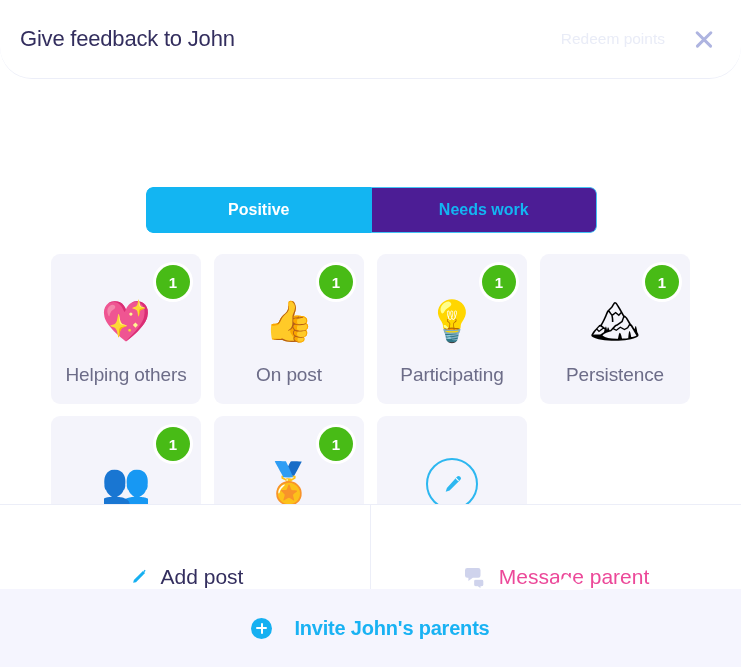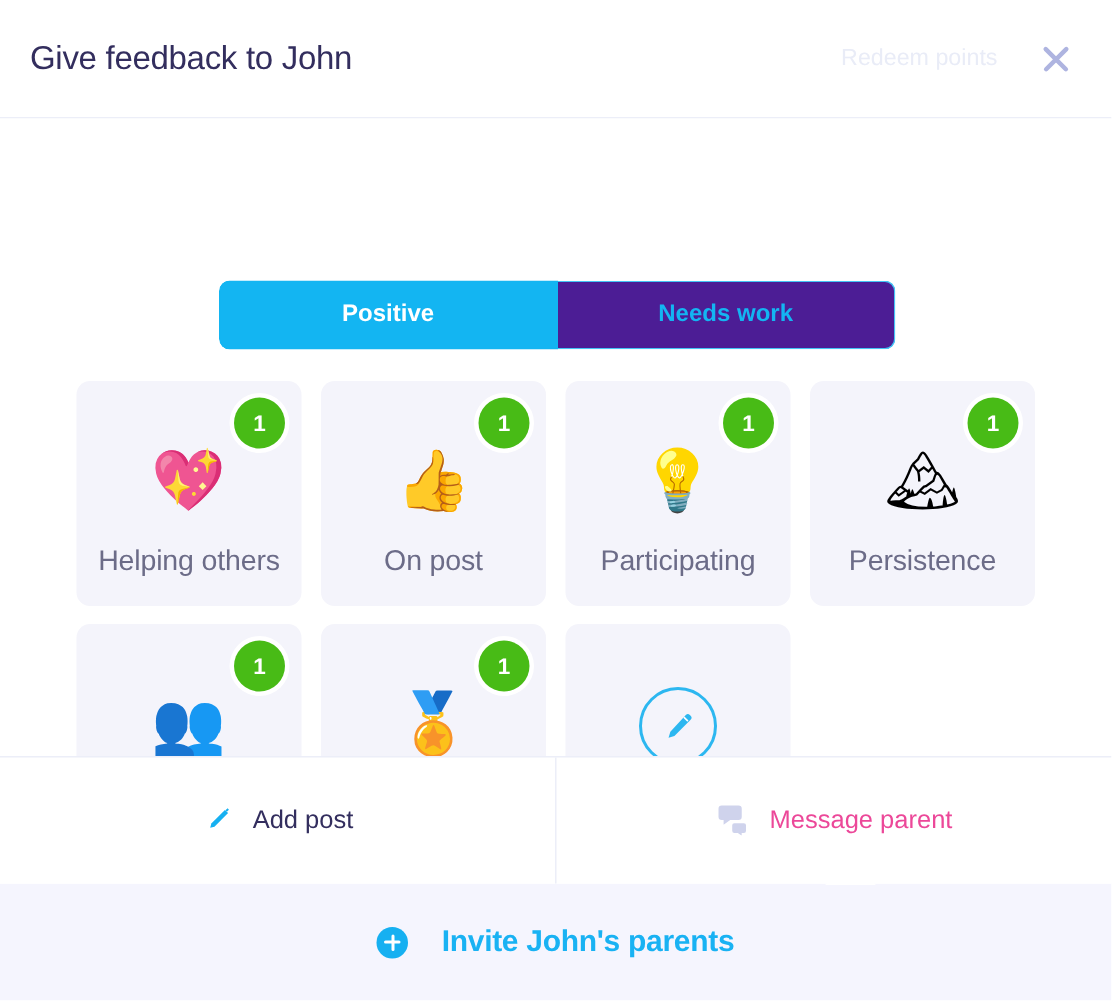--- a/index.html
+++ b/index.html
@@ -25,20 +25,21 @@
 
   
   .header {
     height: 79px;
     flex: 0 0 79px;
     display: flex;
     align-items: center;
     padding: 0 20px 0 20px;
     border-bottom: 1px solid #eceef8;
     box-sizing: border-box;
+    border-radius: 32px;
   }
   .header-title {
     font-size: 22px;
     color: #332e5e;
     letter-spacing: -0.2px;
     flex: 1 1 auto;
   }
   .redeem-points {
     font-size: 15.5px;
     color: #e9ecf7;
@@ -192,24 +193,24 @@
     bottom: 0;
     height: 85px;
     display: flex;
     border-top: 1px solid #eceef8;
     background: #ffffff;
     box-sizing: border-box;
   }
   .action-item {
     flex: 1 1 50%;
     display: flex;
-    align-items: center;
+    align-items: flex-end;
     justify-content: center;
     gap: 12px;
-    font-size: 17px;
+    font-size: 21px;
     position: relative;
     box-sizing: border-box;
   }
   .action-item.add-post {
     flex: 0 0 371px;
     color: #332e5e;
     cursor: pointer;
     border-right: 1px solid #eceef8;
   }
   .action-item.message-parent {

